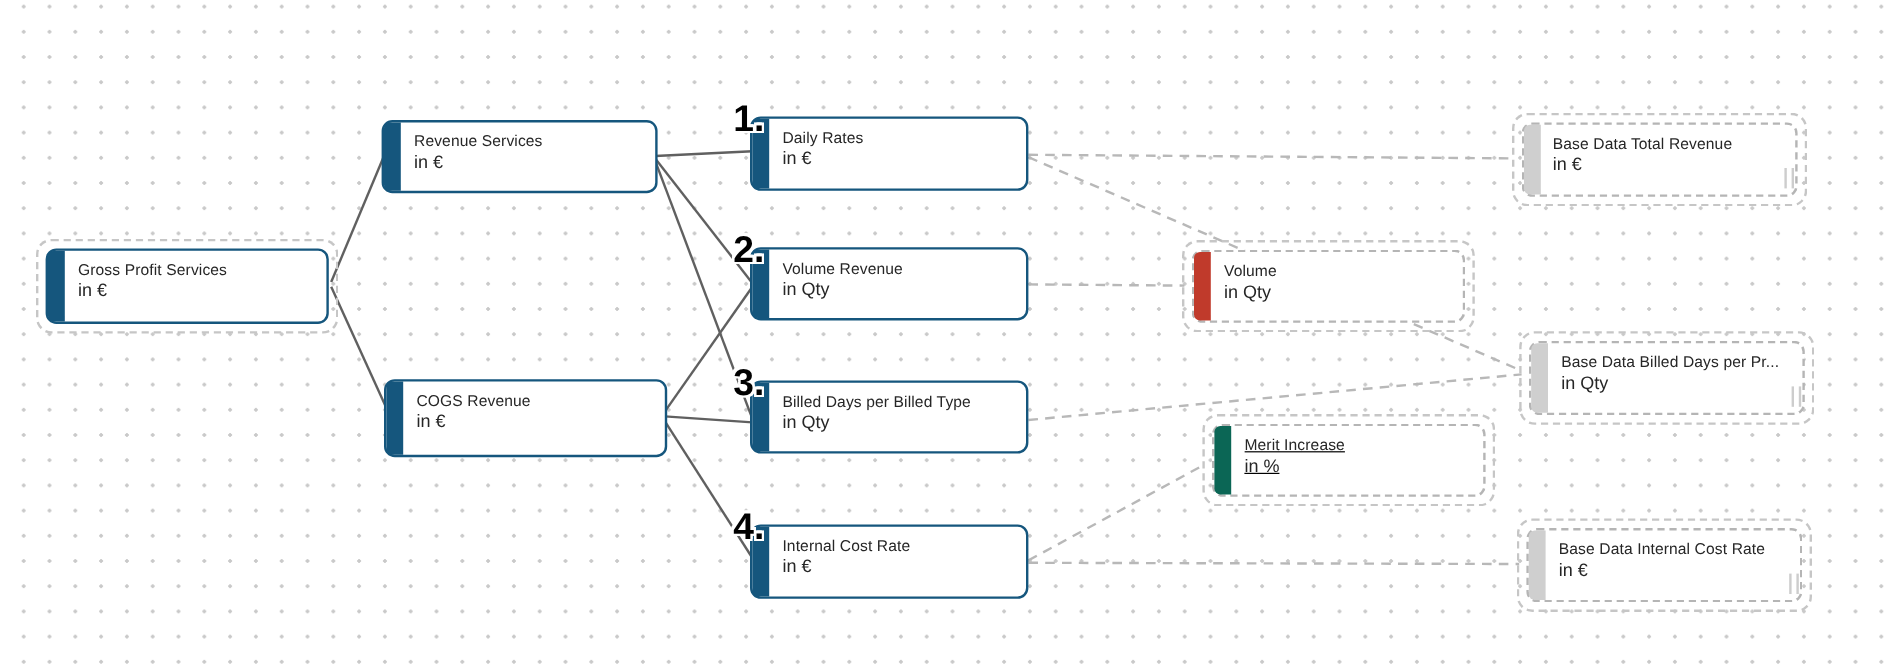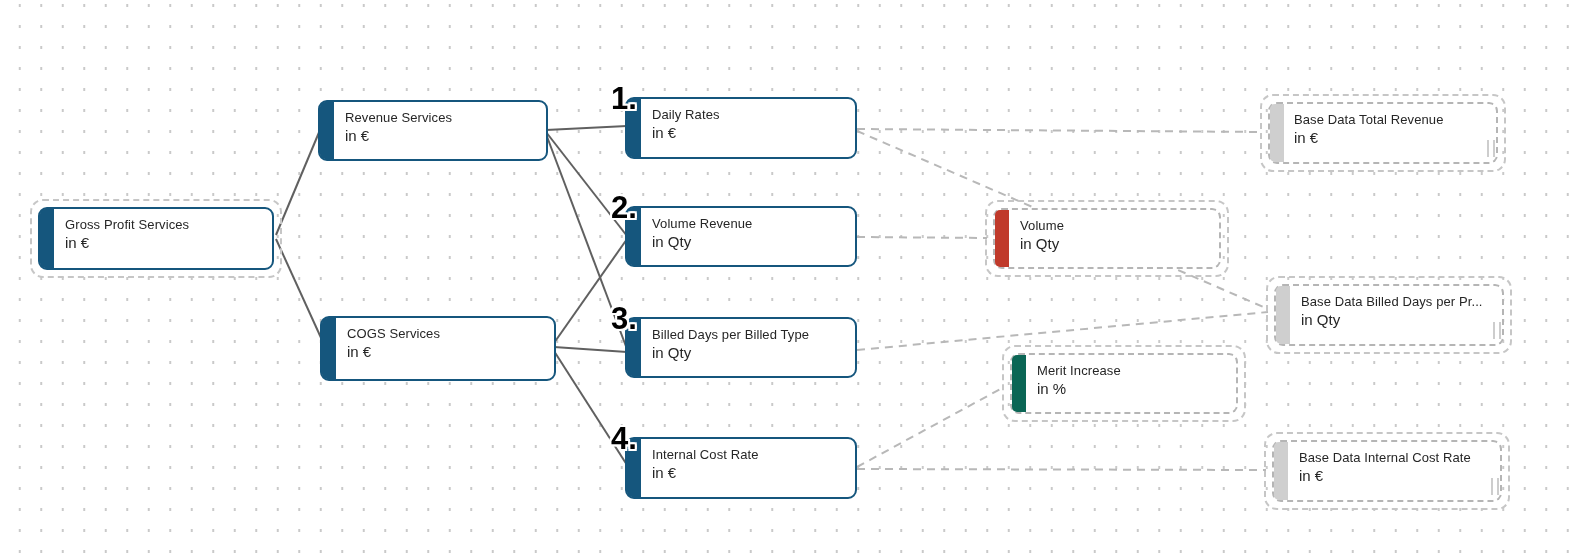--- a/index.html
+++ b/index.html
@@ -66,21 +66,21 @@
   #n-gross{width:236px;height:63px;}
   #n-revenue{left:318px;top:100px;width:230px;height:61px;}
   #n-cogs{left:320px;top:316px;width:236px;height:65px;}
   #n-daily{left:625px;top:97px;width:232px;height:62px;}
   #n-volsvc{left:625px;top:206px;width:232px;height:61px;}
   #n-billed{left:625px;top:317px;width:232px;height:61px;}
   #n-icr{left:625px;top:437px;width:232px;height:62px;}
   #n-volume-wrap{left:985px;top:200px;width:244px;height:77px;}
   #n-volume{width:228px;height:61px;}
   #n-merit-wrap{left:1002px;top:345px;width:244px;height:77px;}
-  #n-merit{width:228px;height:61px;}
+  #n-merit{width:228px;height:61px;text-decoration:underline;}
   #n-btr-wrap{left:1260px;top:94px;width:246px;height:78px;}
   #n-btr{width:230px;height:62px;padding-left:24px;}
   #n-bbd-wrap{left:1266px;top:276px;width:246px;height:78px;}
   #n-bbd{width:230px;height:62px;}
   #n-bic-wrap{left:1264px;top:432px;width:246px;height:78px;}
   #n-bic{width:230px;height:62px;}
 </style>
 </head>
 <body>
 
@@ -112,21 +112,21 @@
   </div>
 
   <div class="node driver" id="n-revenue">
     <span class="bar"></span>
     <span class="title">Revenue Services</span>
     <span class="unit">in €</span>
   </div>
 
   <div class="node driver" id="n-cogs">
     <span class="bar"></span>
-    <span class="title">COGS Services</span>
+    <span class="title">COGS Revenue</span>
     <span class="unit">in €</span>
   </div>
 
   <div class="node driver" id="n-daily">
     <span class="num">1.</span>
     <span class="bar"></span>
     <span class="title">Daily Rates</span>
     <span class="unit">in €</span>
   </div>
 

